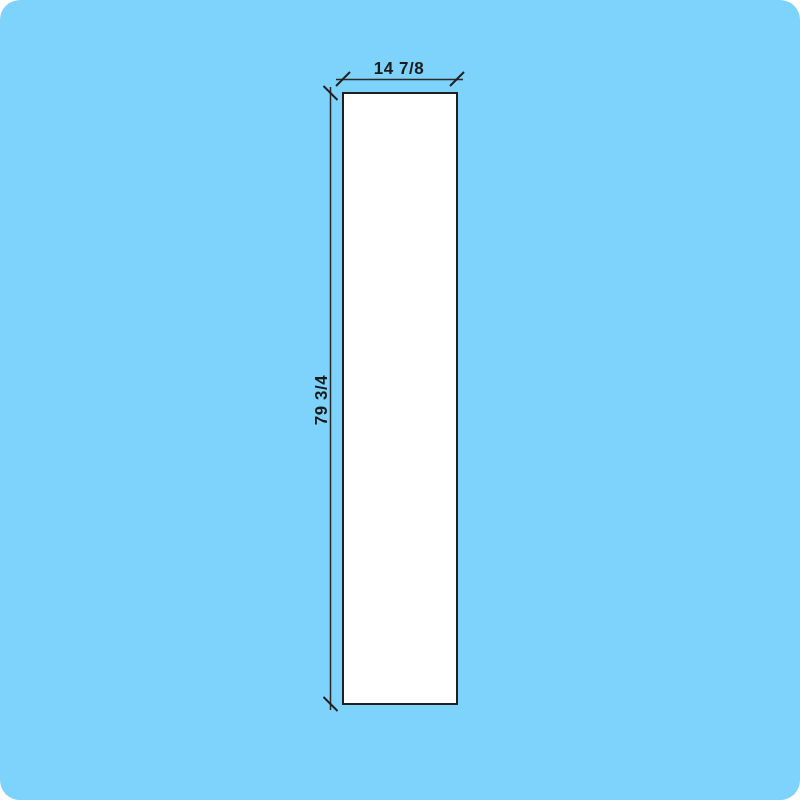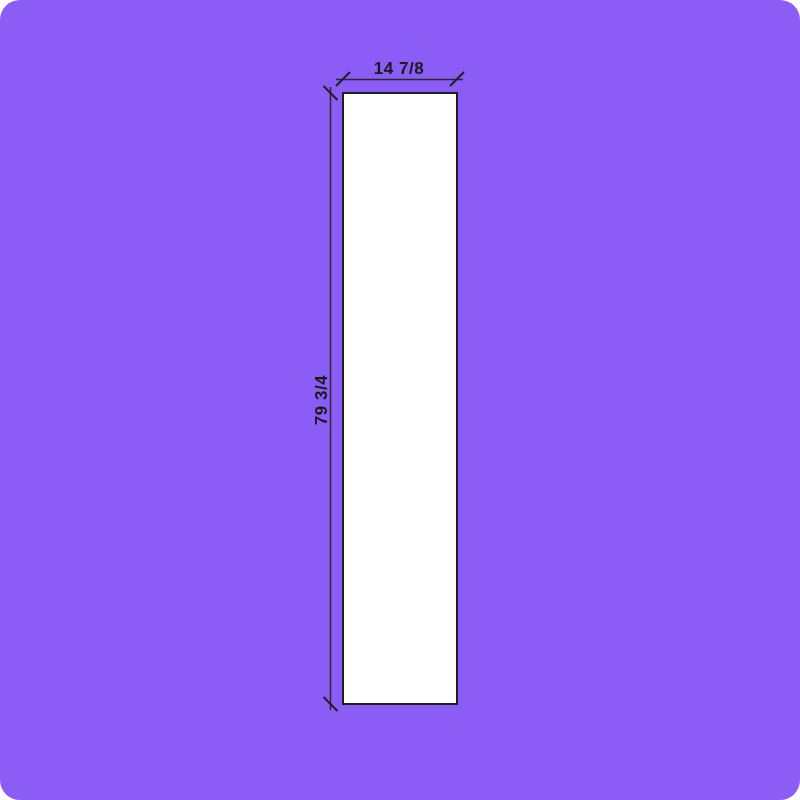--- a/index.html
+++ b/index.html
@@ -4,21 +4,21 @@
 <style>
   * { margin: 0; padding: 0; box-sizing: border-box; }
   html, body {
     width: 800px; height: 800px;
     background: #ffffff;
     font-family: "Liberation Sans", sans-serif;
   }
   .stage {
     position: relative;
     width: 800px; height: 800px;
-    background: #8b5cf6;
+    background: #7dd3fc;
     border-radius: 20px;
     overflow: hidden;
   }
   svg.drawing {
     position: absolute;
     left: 0; top: 0;
     width: 800px; height: 800px;
     display: block;
   }
   .panel-outline {

